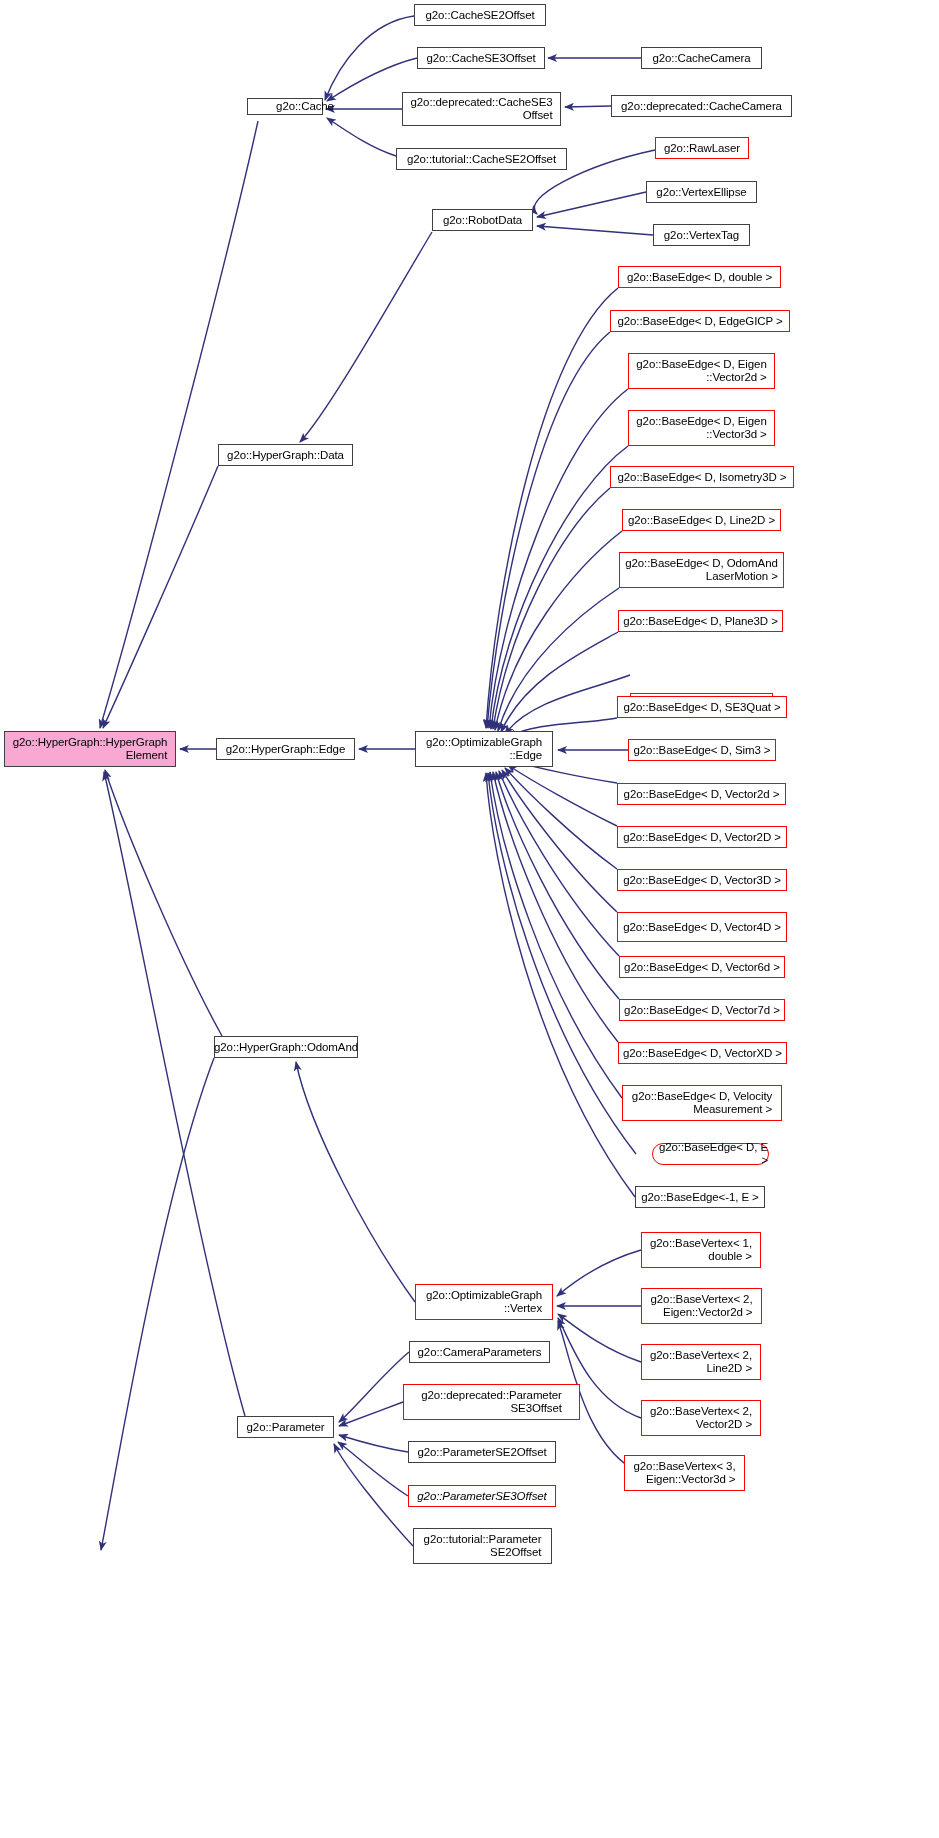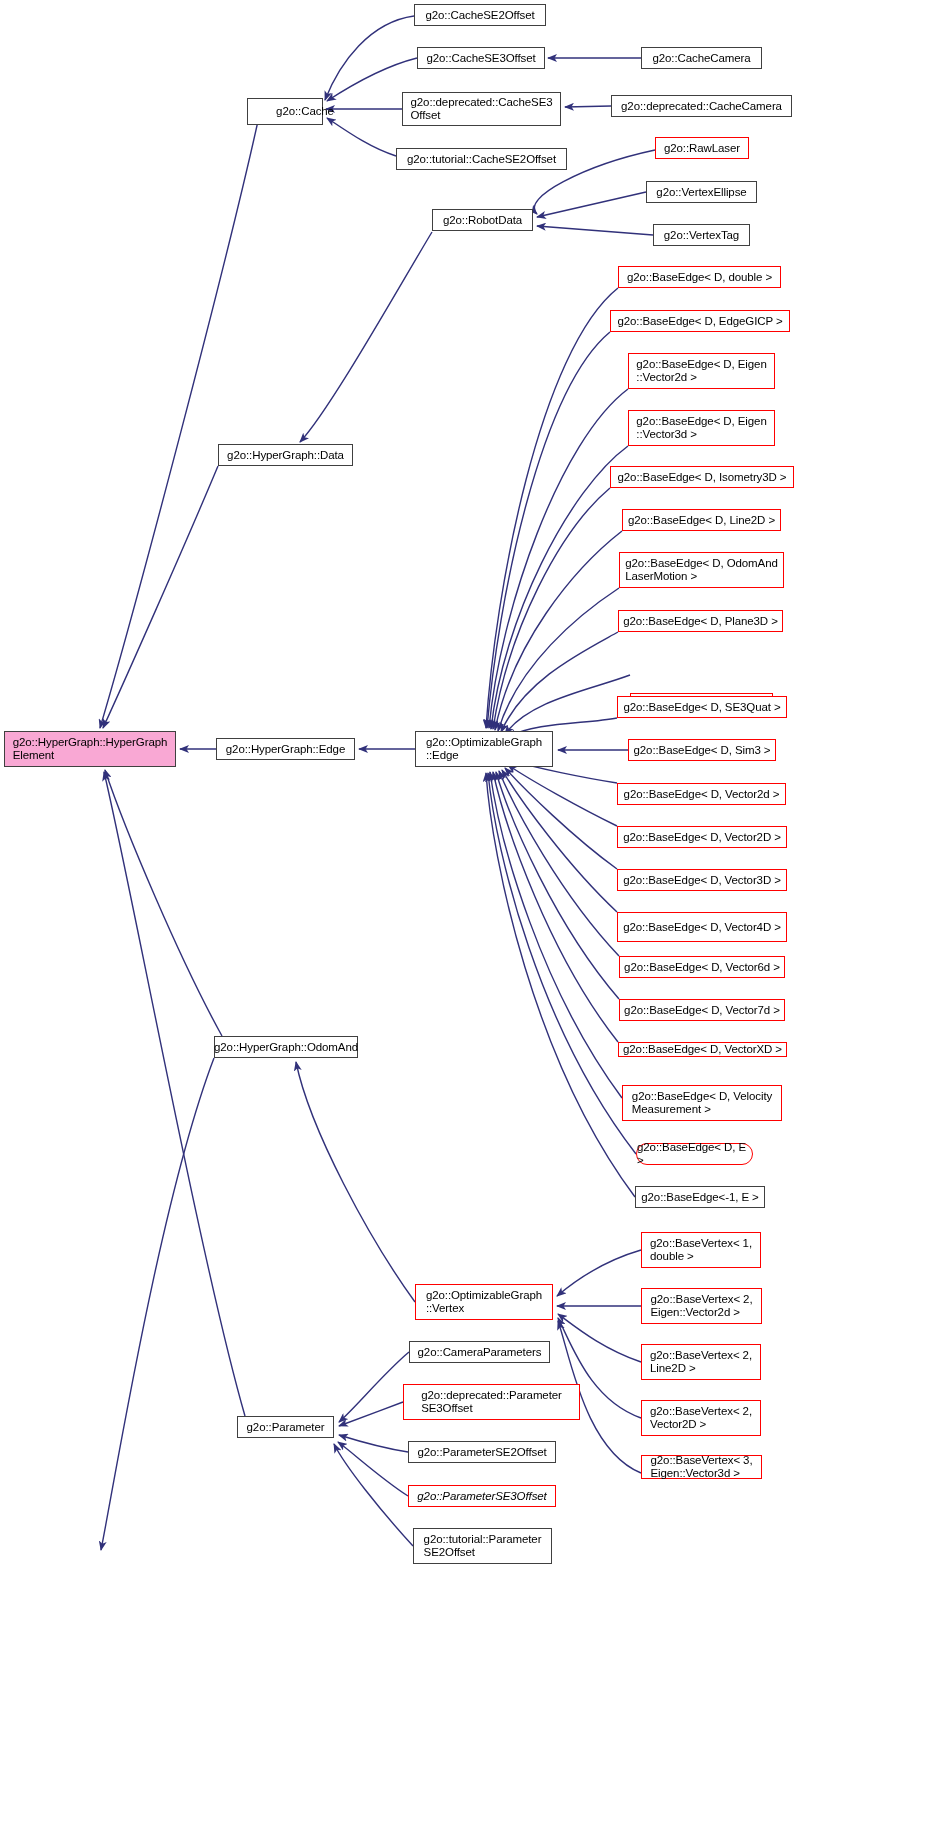--- a/index.html
+++ b/index.html
@@ -23,21 +23,21 @@
     top: 0;
     width: 939px;
     height: 1838px;
   }
   .node {
     position: absolute;
     box-sizing: border-box;
     display: flex;
     align-items: center;
     justify-content: center;
-    text-align: left;
+    text-align: right;
     font-size: 11.5px;
     line-height: 13px;
     color: #000000;
     background: #ffffff;
     border: 1.5px solid #404040;
     white-space: pre-line;
     letter-spacing: -0.1px;
     z-index: 5;
   }
   .node.red {
@@ -117,21 +117,21 @@
       <path d="M408,1496 C380,1478 352,1452 338,1442"></path>
       <path d="M413,1546 C380,1510 345,1466 334,1444"></path>
 
       <path d="M245,1416 C200,1260 130,880 104,772"></path>
 
       <path d="M222,1036 C180,960 125,830 105,770"></path>
     </g>
   </svg>
 <div class="node root" style="left: 4px; top: 731px; width: 172px; height: 36px;">g2o::HyperGraph::HyperGraph
 Element</div>
-    <div class="node" style="left: 247px; top: 98px; width: 76px; height: 27px; padding-left: 40px;">g2o::Cache</div>
+    <div class="node" style="left: 247px; top: 98px; width: 76px; height: 17px; padding-left: 40px;">g2o::Cache</div>
     <div class="node" style="left: 414px; top: 4px; width: 132px; height: 22px;">g2o::CacheSE2Offset</div>
     <div class="node" style="left: 417px; top: 47px; width: 128px; height: 22px;">g2o::CacheSE3Offset</div>
     <div class="node" style="left: 402px; top: 92px; width: 159px; height: 34px;">g2o::deprecated::CacheSE3
 Offset</div>
     <div class="node" style="left: 396px; top: 148px; width: 171px; height: 22px;">g2o::tutorial::CacheSE2Offset</div>
     <div class="node" style="left: 641px; top: 47px; width: 121px; height: 22px;">g2o::CacheCamera</div>
     <div class="node" style="left: 611px; top: 95px; width: 181px; height: 22px;">g2o::deprecated::CacheCamera</div>
     <div class="node" style="left: 218px; top: 444px; width: 135px; height: 22px;">g2o::HyperGraph::Data</div>
     <div class="node" style="left: 432px; top: 209px; width: 101px; height: 22px;">g2o::RobotData</div>
     <div class="node red" style="left: 655px; top: 137px; width: 94px; height: 22px;">g2o::RawLaser</div>
@@ -153,37 +153,37 @@
     <div class="node red" style="left: 618px; top: 610px; width: 165px; height: 22px;">g2o::BaseEdge&lt; D, Plane3D &gt;</div>
     <div class="node red" style="left: 630px; top: 653px; width: 143px; height: 22px; margin-top: 40px;">g2o::BaseEdge&lt; D, SE2 &gt;</div>
     <div class="node red" style="left: 617px; top: 696px; width: 170px; height: 22px;">g2o::BaseEdge&lt; D, SE3Quat &gt;</div>
     <div class="node red" style="left: 628px; top: 739px; width: 148px; height: 22px;">g2o::BaseEdge&lt; D, Sim3 &gt;</div>
     <div class="node red" style="left: 617px; top: 783px; width: 169px; height: 22px;">g2o::BaseEdge&lt; D, Vector2d &gt;</div>
     <div class="node red" style="left: 617px; top: 826px; width: 170px; height: 22px;">g2o::BaseEdge&lt; D, Vector2D &gt;</div>
     <div class="node red" style="left: 617px; top: 869px; width: 170px; height: 22px;">g2o::BaseEdge&lt; D, Vector3D &gt;</div>
     <div class="node red" style="left: 617px; top: 912px; width: 170px; height: 30px;">g2o::BaseEdge&lt; D, Vector4D &gt;</div>
     <div class="node red" style="left: 619px; top: 956px; width: 166px; height: 22px;">g2o::BaseEdge&lt; D, Vector6d &gt;</div>
     <div class="node red" style="left: 619px; top: 999px; width: 166px; height: 22px;">g2o::BaseEdge&lt; D, Vector7d &gt;</div>
-    <div class="node red" style="left: 618px; top: 1042px; width: 169px; height: 15px;">g2o::BaseEdge&lt; D, VectorXD &gt;</div>
+    <div class="node red" style="left: 618px; top: 1042px; width: 169px; height: 22px;">g2o::BaseEdge&lt; D, VectorXD &gt;</div>
     <div class="node red" style="left: 622px; top: 1085px; width: 160px; height: 36px;">g2o::BaseEdge&lt; D, Velocity
 Measurement &gt;</div>
-    <div class="node red" style="left: 636px; top: 1143px; width: 117px; height: 22px; border-radius: 11px;">g2o::BaseEdge&lt; D, E &gt;</div>
+    <div class="node red" style="left: 652px; top: 1143px; width: 117px; height: 22px; border-radius: 11px;">g2o::BaseEdge&lt; D, E &gt;</div>
     <div class="node" style="left: 635px; top: 1186px; width: 130px; height: 22px;">g2o::BaseEdge&lt;-1, E &gt;</div>
     <div class="node" style="left: 214px; top: 1036px; width: 144px; height: 22px;">g2o::HyperGraph::OdomAnd</div>
     <div class="node red" style="left: 415px; top: 1284px; width: 138px; height: 36px;">g2o::OptimizableGraph
 ::Vertex</div>
     <div class="node red" style="left: 641px; top: 1232px; width: 120px; height: 36px;">g2o::BaseVertex&lt; 1,
 double &gt;</div>
     <div class="node red" style="left: 641px; top: 1288px; width: 121px; height: 36px;">g2o::BaseVertex&lt; 2,
 Eigen::Vector2d &gt;</div>
     <div class="node red" style="left: 641px; top: 1344px; width: 120px; height: 36px;">g2o::BaseVertex&lt; 2,
 Line2D &gt;</div>
     <div class="node red" style="left: 641px; top: 1400px; width: 120px; height: 36px;">g2o::BaseVertex&lt; 2,
 Vector2D &gt;</div>
-    <div class="node red" style="left: 641px; top: 1455px; width: 121px; height: 24px;">g2o::BaseVertex&lt; 3,
+    <div class="node red" style="left: 624px; top: 1455px; width: 121px; height: 36px;">g2o::BaseVertex&lt; 3,
 Eigen::Vector3d &gt;</div>
     <div class="node" style="left: 409px; top: 1341px; width: 141px; height: 22px;">g2o::CameraParameters</div>
     <div class="node red" style="left: 403px; top: 1384px; width: 177px; height: 36px;">g2o::deprecated::Parameter
 SE3Offset</div>
     <div class="node" style="left: 237px; top: 1416px; width: 97px; height: 22px;">g2o::Parameter</div>
     <div class="node" style="left: 408px; top: 1441px; width: 148px; height: 22px;">g2o::ParameterSE2Offset</div>
     <div class="node red" style="left: 408px; top: 1485px; width: 148px; height: 22px; font-style: italic;">g2o::ParameterSE3Offset</div>
     <div class="node" style="left: 413px; top: 1528px; width: 139px; height: 36px;">g2o::tutorial::Parameter
 SE2Offset</div>
   </div>

